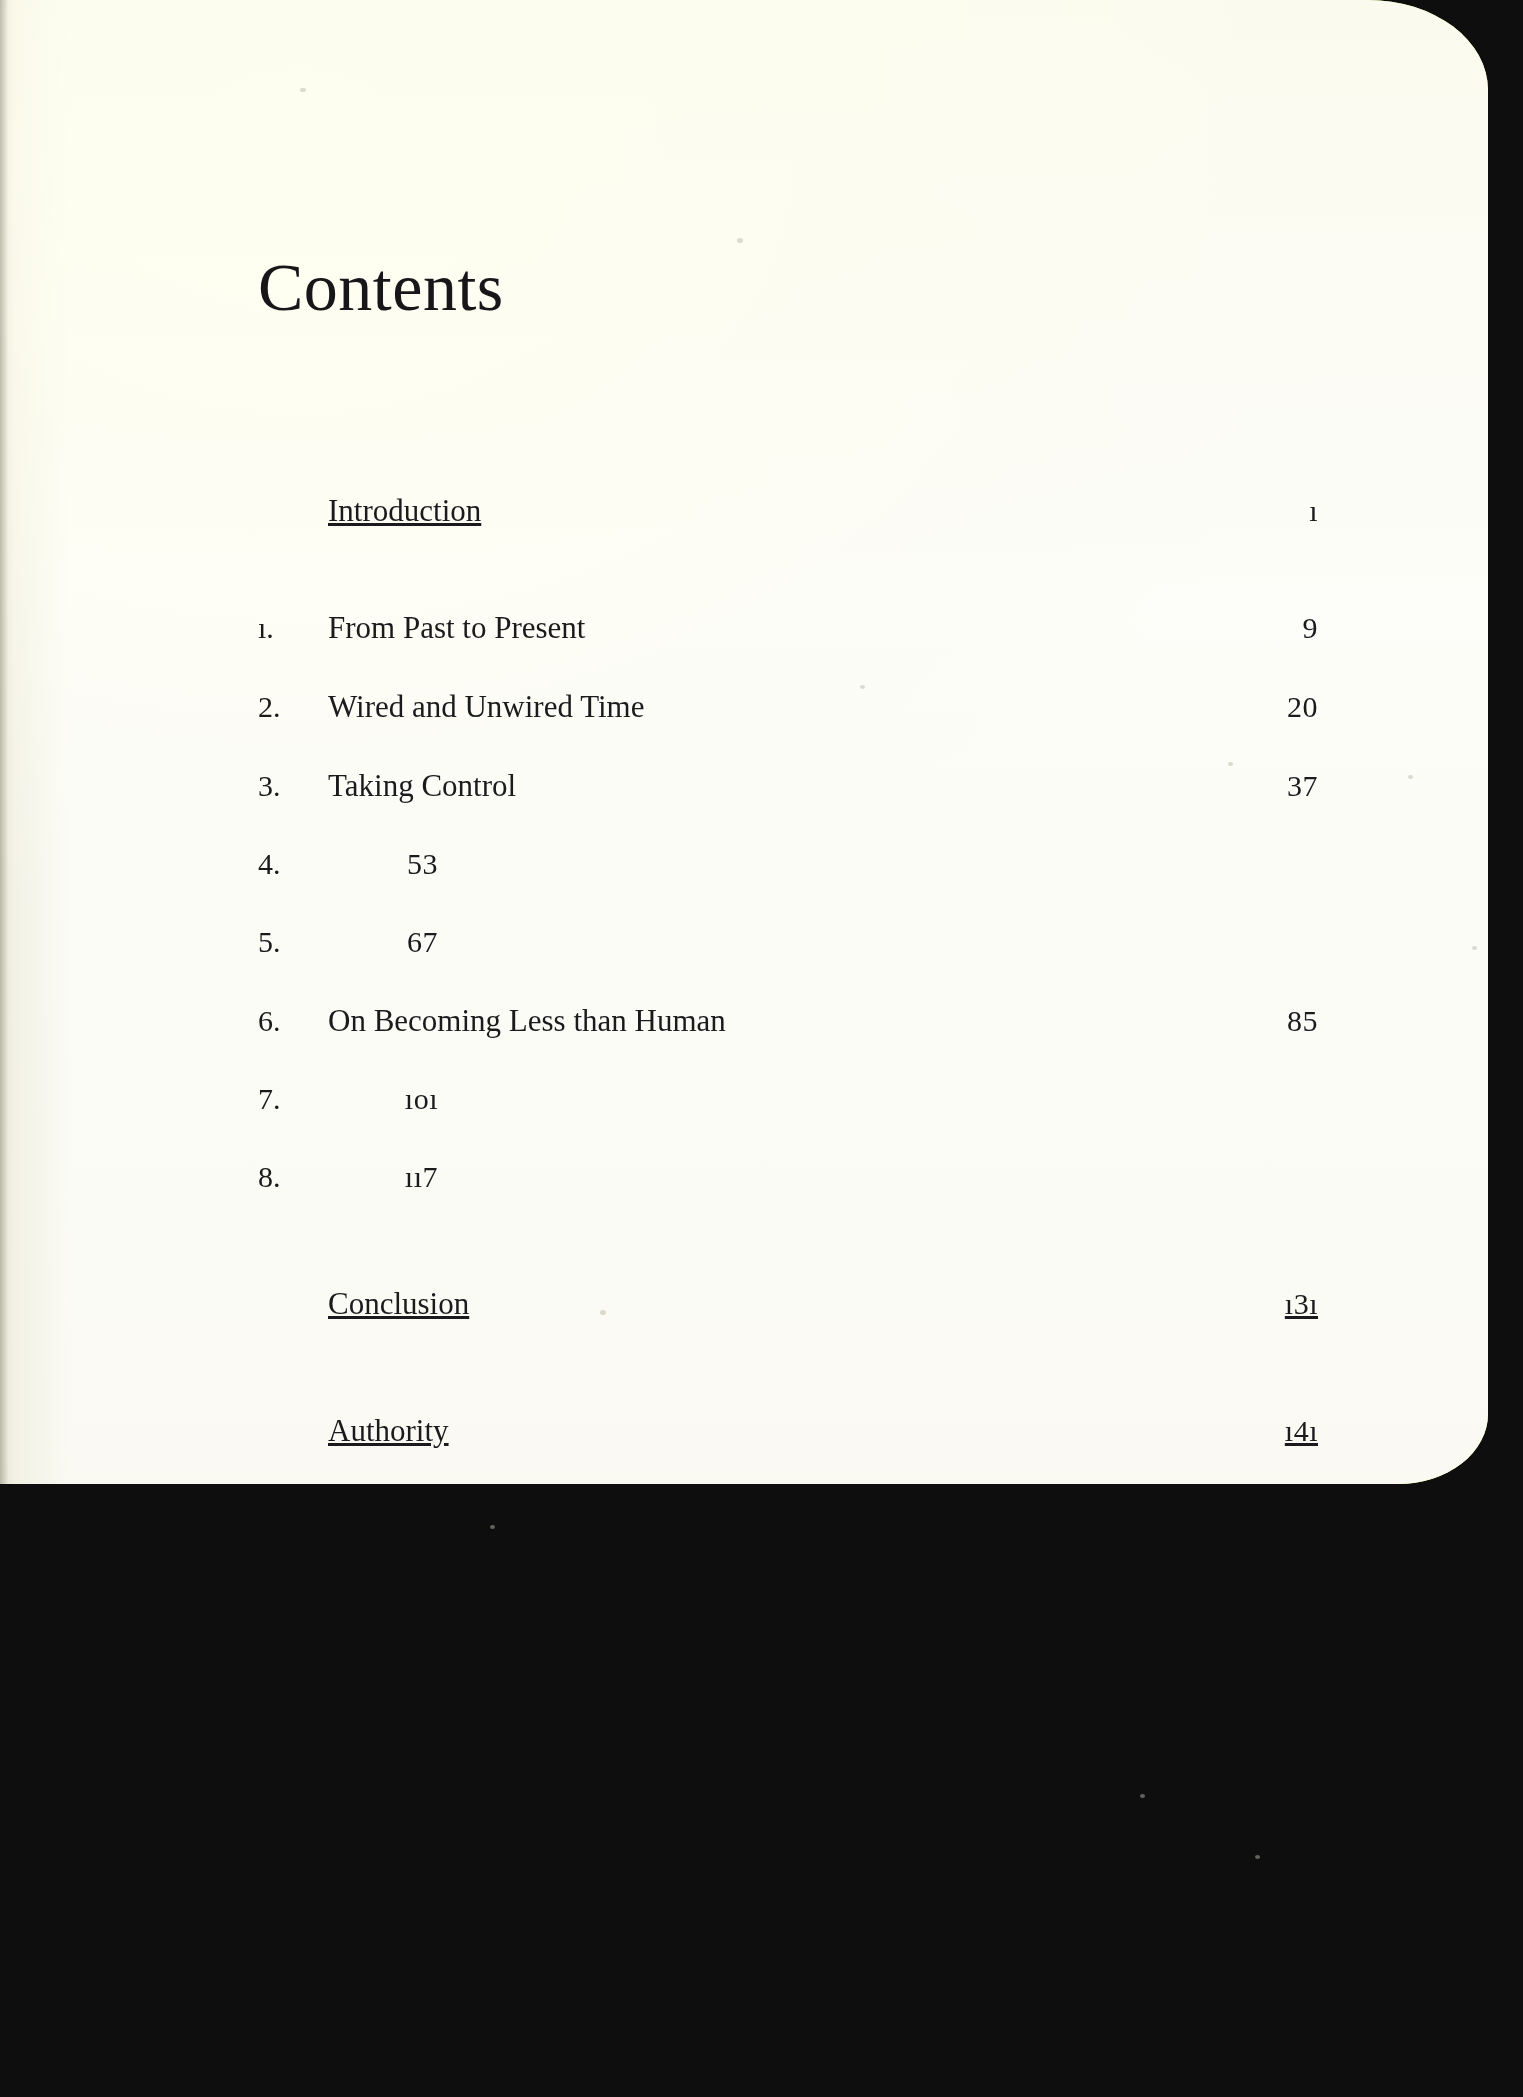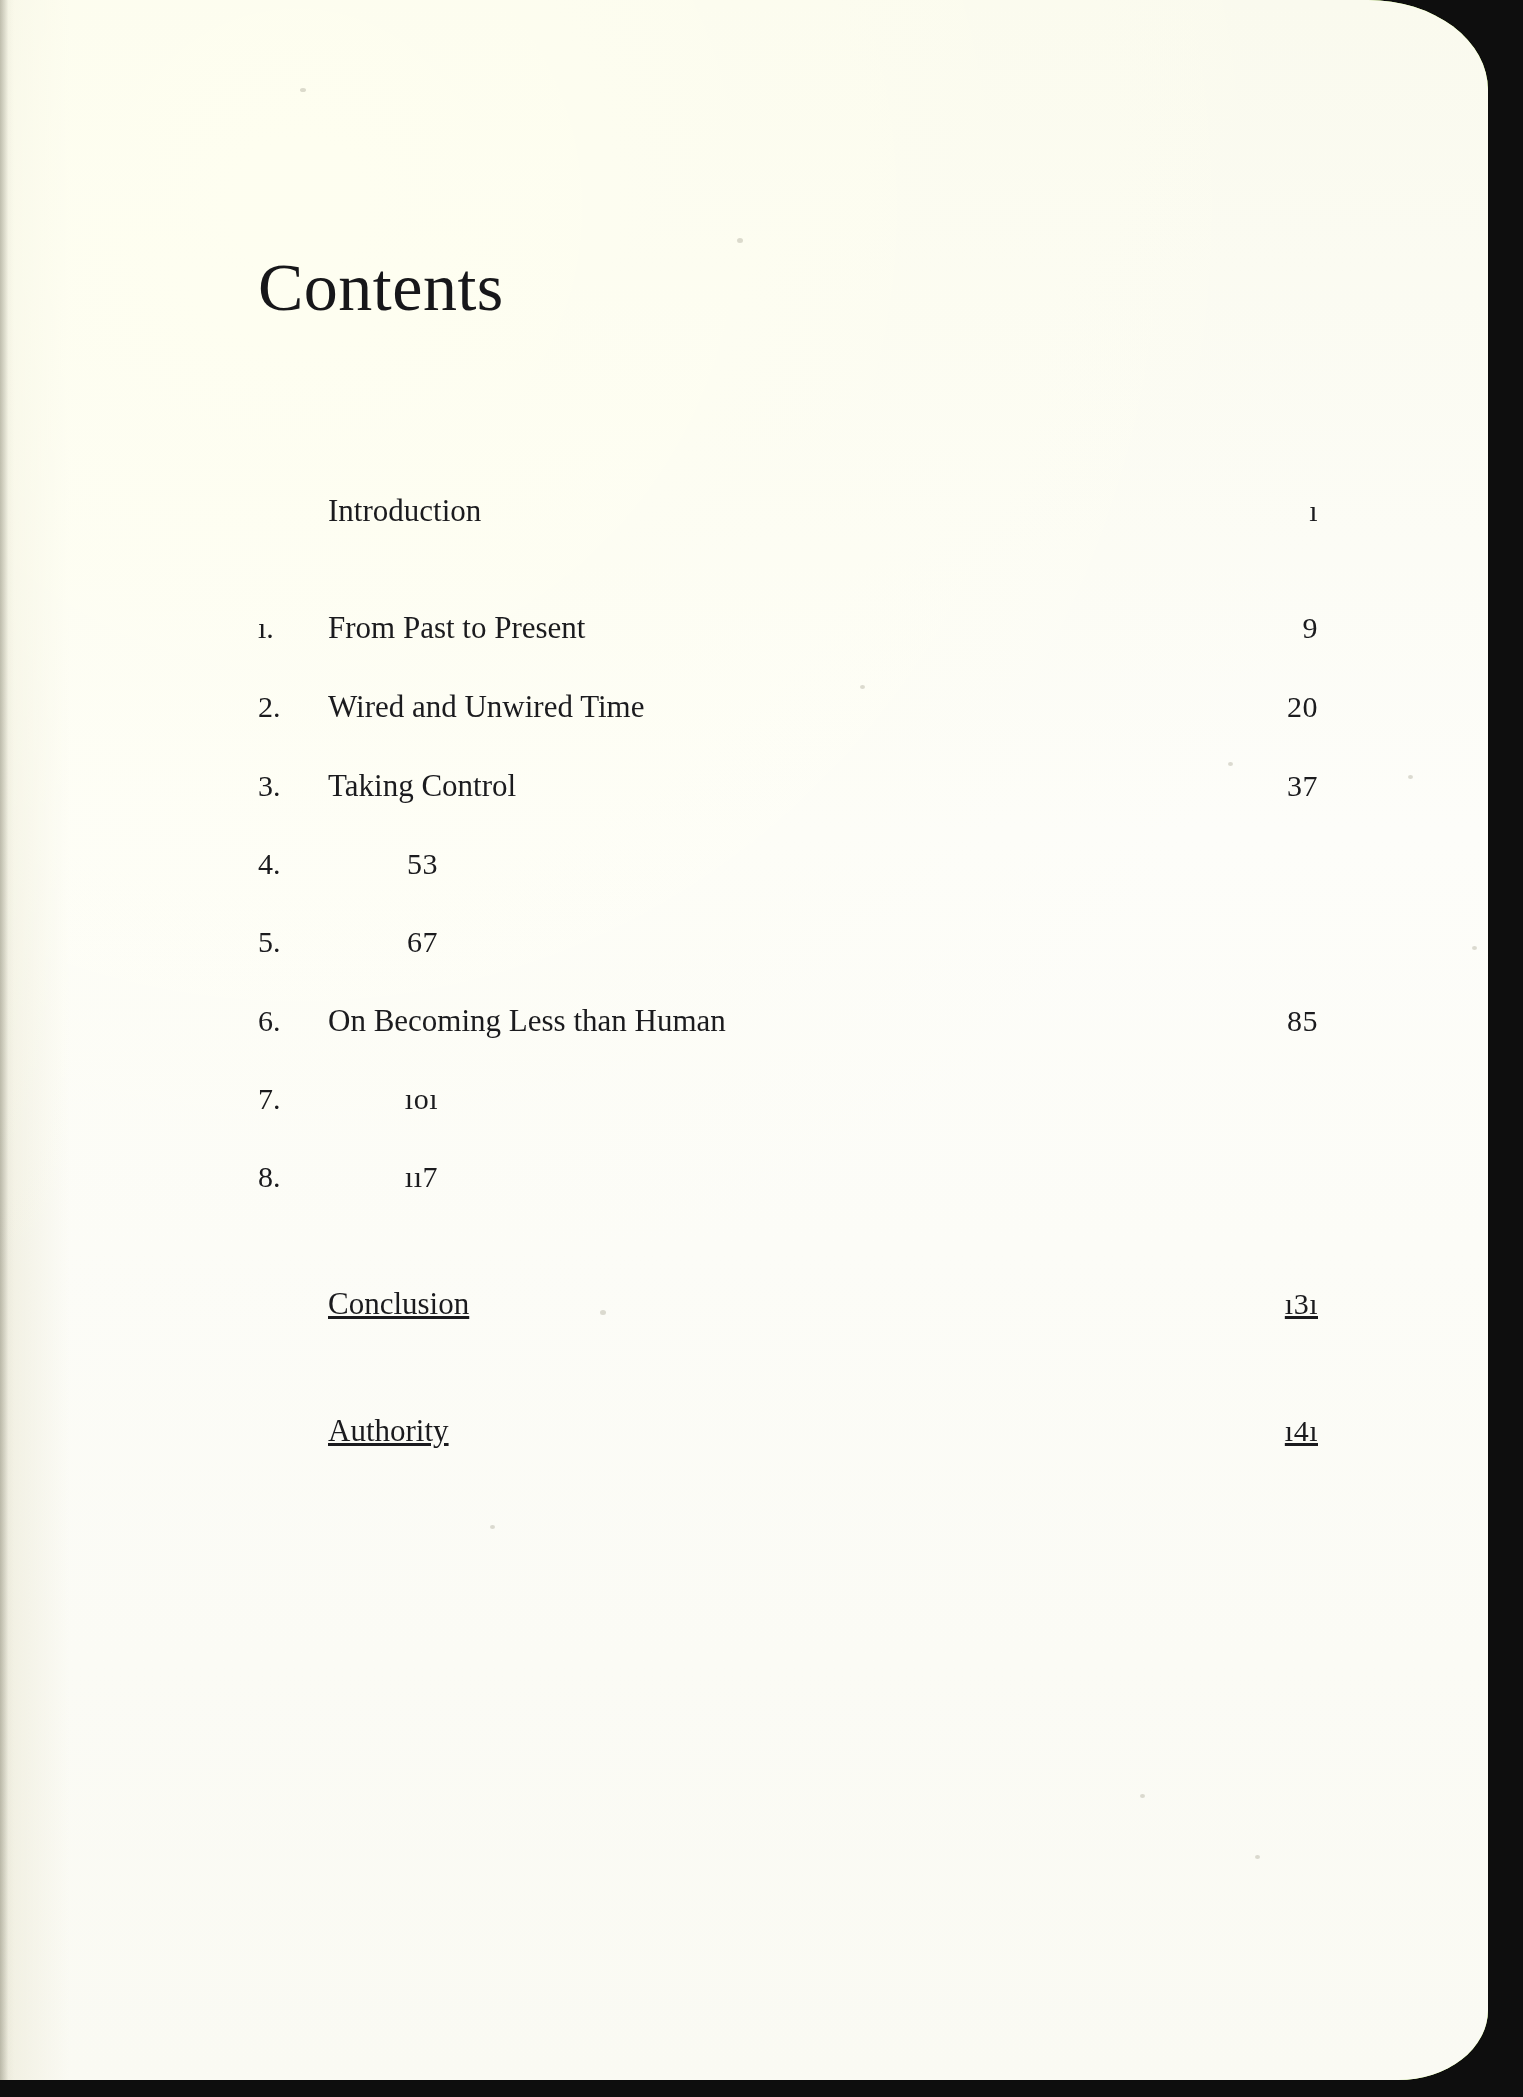--- a/index.html
+++ b/index.html
@@ -21,21 +21,21 @@
     height: 2097px;
     background: #0e0e0e;
   }
 
   
   .page {
     position: absolute;
     left: 0;
     top: 0;
     width: 1488px;
-    height: 2080px;
+    height: 1484px;
     background: #bef264;
     border-top-right-radius: 120px 90px;
     border-bottom-right-radius: 90px 70px;
     box-shadow: 0 0 0 1px rgba(0,0,0,0.05);
   }
   
   .paper-tint {
     position: absolute;
     inset: 0;
     border-top-right-radius: 120px 90px;
@@ -106,21 +106,21 @@
     flex: 0 0 auto;
     width: 110px;
     text-align: right;
     font-size: 30px;
     letter-spacing: 0.5px;
   }
 
   .front-matter {
     margin-bottom: 0;
   }
-  .front-matter .label { padding-left: 0; }
+  .front-matter .label { padding-left: 0; text-decoration: underline; }
 
   .chapters .row {
     margin-bottom: 48px;
   }
   .chapters .row:last-child { margin-bottom: 0; }
 
   .gap-large { height: 86px; }
   .gap-xl { height: 96px; }
 
   .back-matter .row { margin-bottom: 0; text-decoration: underline; }

